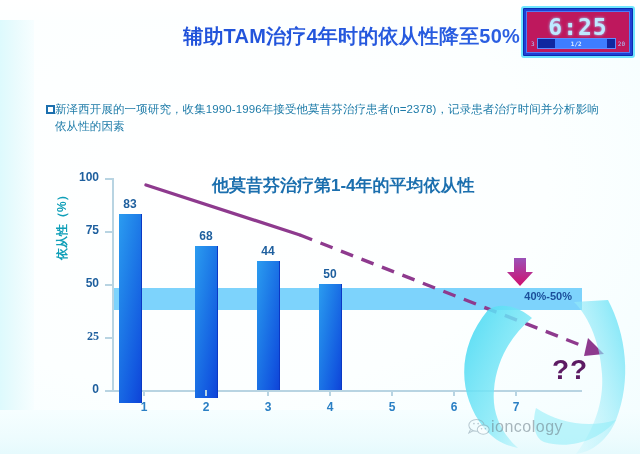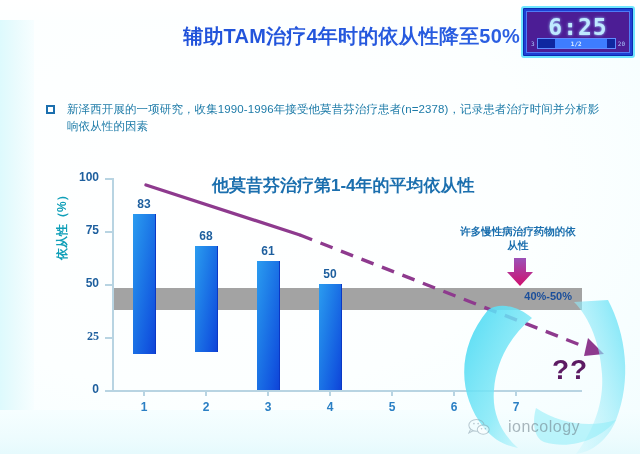--- a/index.html
+++ b/index.html
@@ -49,21 +49,21 @@
     background: #1d3fd4;
     border: 2px solid #6fe6ff;
     border-radius: 3px;
     box-sizing: border-box;
     box-shadow: 0 0 0 1px #0b2bb0 inset;
     overflow: hidden;
   }
   .clock-inner {
     position: absolute;
     left: 3px; top: 3px; right: 3px; bottom: 3px;
-    background: #4c1d95;
+    background: #be185d;
     border: 1px solid #4f7cf5;
   }
   .clock-time {
     position: absolute;
     left: 0; right: 0; top: 2px;
     text-align: center;
     color: #bfe9ff;
     font-family: "DejaVu Sans Mono", monospace;
     font-size: 23px;
     font-weight: bold;
@@ -132,21 +132,21 @@
     text-align: right;
   }
 
   
   .bullet-row {
     position: absolute;
     left: 46px; top: 101px;
     width: 560px;
     display: flex;
     align-items: flex-start;
-    gap: 12px;
+    gap: 0;
   }
   .bullet-marker {
     width: 9px; height: 9px;
     margin-top: 4px;
     border: 2px solid #1b6fae;
     box-sizing: border-box;
     flex: 0 0 auto;
   }
   .bullet-text {
     color: #1d7ba8;
@@ -213,21 +213,21 @@
     font-weight: bold;
     transform: rotate(-90deg);
     transform-origin: left top;
     white-space: nowrap;
   }
 
   .band {
     position: absolute;
     left: 54px; top: 120px;
     width: 468px; height: 22px;
-    background: #a3a3a3;
+    background: #7dd3fc;
   }
   .band-label {
     position: absolute;
     right: 10px; top: 2px;
     color: #1b4f9b;
     font-size: 11px;
     font-weight: bold;
   }
 
   .bar {
@@ -302,21 +302,21 @@
     color: #17a6c4;
     font-size: 9.5px;
     font-weight: bold;
     letter-spacing: 0.1px;
   }
   .watermark {
     position: absolute;
     left: 468px; top: 418px;
     display: flex;
     align-items: center;
-    gap: 18px;
+    gap: 1px;
     opacity: 0.55;
   }
   .wm-logo { width: 22px; height: 18px; }
   .wm-text {
     color: #6b7c86;
     font-size: 16px;
     letter-spacing: 0.5px;
   }
 </style>
 </head>
@@ -377,28 +377,28 @@
     </div>
     <div class="y-tick-wrap" style="top:10px;">
       <span class="y-tick" style="left:0;top:0;"></span>
       <span class="y-tick-label">100</span>
     </div>
 
     <div class="band">
       <span class="band-label">40%-50%</span>
     </div>
 
-    <div class="bar" style="left:73px; top:46px; height:140px;">
+    <div class="bar" style="left:59px; top:46px; height:189px;">
       <span class="bar-value">83</span>
     </div>
-    <div class="bar" style="left:135px; top:78px; height:106px;">
+    <div class="bar" style="left:135px; top:78px; height:152px;">
       <span class="bar-value">68</span>
     </div>
     <div class="bar" style="left:197px; top:93px; height:129px;">
-      <span class="bar-value">61</span>
+      <span class="bar-value">44</span>
     </div>
     <div class="bar" style="left:259px; top:116px; height:106px;">
       <span class="bar-value">50</span>
     </div>
 
     <div class="x-tick" style="left:83px;"></div>
     <div class="x-tick" style="left:145px;"></div>
     <div class="x-tick" style="left:207px;"></div>
     <div class="x-tick" style="left:269px;"></div>
     <div class="x-tick" style="left:331px;"></div>
@@ -414,21 +414,20 @@
     <div class="x-label" style="left:456px;">7</div>
 
     <div class="avg-note">他莫昔芬治疗第1-4年的平均依从性</div>
 
     <svg class="trend-svg" viewBox="0 0 560 250">
       <line x1="86" y1="17" x2="240" y2="67" stroke="#8e3a8e" stroke-width="3.4" stroke-linecap="round"></line>
       <line x1="240" y1="67" x2="528" y2="180" stroke="#8e3a8e" stroke-width="3.4" stroke-linecap="butt" stroke-dasharray="13 9"></line>
       <polygon points="528,170 544,186 524,188" fill="#8e3a8e"></polygon>
     </svg>
 
-    <div class="right-note">许多慢性病治疗药物的依从性</div>
     <svg class="down-arrow" viewBox="0 0 26 28">
       <defs>
         <linearGradient id="gArrow" x1="0" y1="0" x2="0" y2="1">
           <stop offset="0%" stop-color="#9b52b8"></stop>
           <stop offset="100%" stop-color="#d0106e"></stop>
         </linearGradient>
       </defs>
       <polygon points="7,0 19,0 19,14 26,14 13,28 0,14 7,14" fill="url(#gArrow)"></polygon>
     </svg>
 

